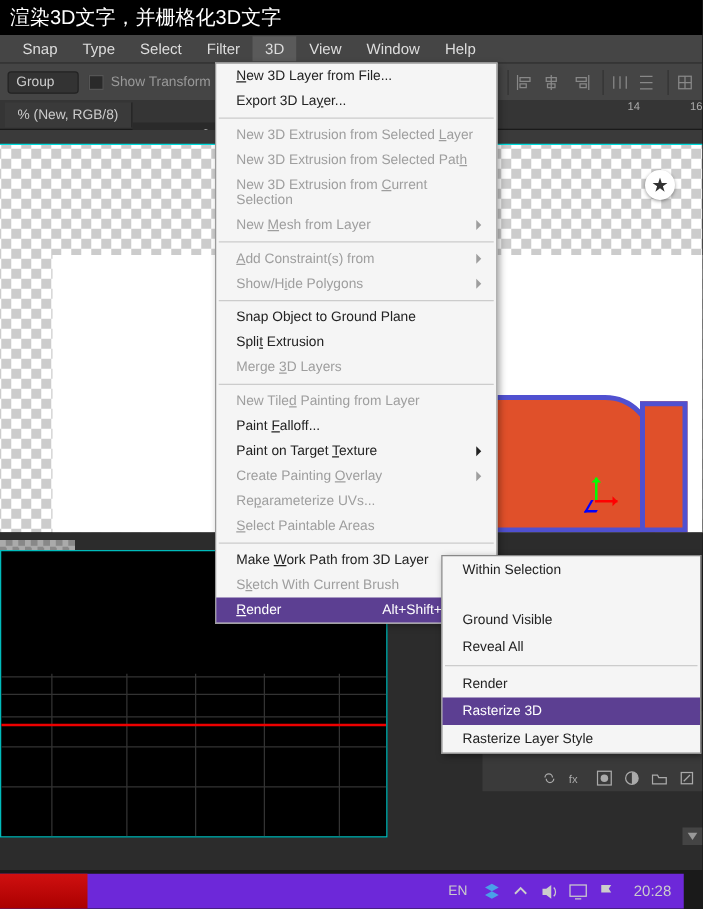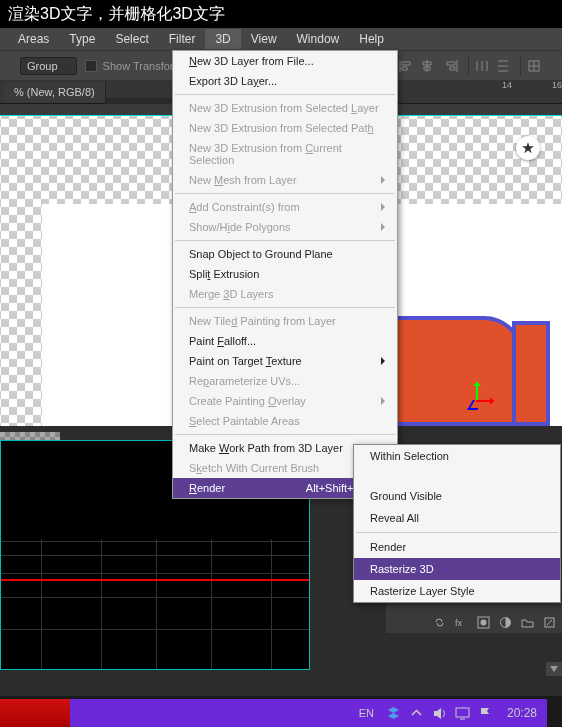--- a/index.html
+++ b/index.html
@@ -1,21 +1,21 @@
 <!DOCTYPE html>
 <html><head>
 <meta charset="utf-8">
 <style>
 * { margin: 0; padding: 0; box-sizing: border-box; font-family: "Segoe UI", Tahoma, sans-serif; }
 body { width: 562px; height: 727px; background: #1a1a1a; overflow: hidden; position: relative; }
 .title-bar { background: #000000; color: #fff; font-size: 16px; padding: 4px 8px; font-weight: 400; height: 28px; }
 .menubar { background: #454545; display: flex; gap: 0; height: 22px; align-items: center; padding-left: 8px; }
 .menu-item { color: #ddd; font-size: 12px; padding: 3px 10px; cursor: pointer; }
 .menu-item.active { background: #5a5a5a; }
-.options-bar { background: #454545; height: 30px; display: flex; align-items: center; padding: 0 20px; gap: 8px; border-top: 1px solid #333; }
+.options-bar { background: #454545; height: 30px; display: flex; align-items: center; padding: 0 6px; gap: 8px; border-top: 1px solid #333; }
 .group-sel { background: #333; color: #ccc; font-size: 11px; padding: 2px 18px 2px 6px; border: 1px solid #222; border-radius: 3px; position: relative; }
 .show-transform { color: #999; font-size: 11px; display: flex; align-items: center; gap: 6px; }
 .chk { width: 12px; height: 12px; background: #2a2a2a; border: 1px solid #555; }
 .icon-cluster { display: flex; gap: 2px; margin-left: auto; }
 .ic-btn { width: 22px; height: 20px; background: transparent; border: none; display: flex; align-items: center; justify-content: center; }
 .ic-btn.sep { border-left: 1px solid #333; margin-left: 4px; padding-left: 4px; }
 svg.ic { width: 14px; height: 14px; }
 .doc-tabs { background: #353535; height: 24px; display: flex; align-items: center; padding-left: 4px; border-bottom: 1px solid #1a1a1a; position: relative; }
 .doc-tab { background: #3a3a3a; color: #ccc; font-size: 11px; padding: 4px 10px; border-right: 1px solid #222; }
 .doc-tab.active { background: #2a2a2a; color: #fff; margin-top: 32px; }
@@ -70,21 +70,21 @@
 .tb-ic { width: 15px; height: 15px; color: #ccc; margin: 0 4px; }
 .tb-clock { color: #ccc; font-size: 12px; padding: 0 10px; }
 .scroll-btn { position: absolute; right: 0; width: 16px; height: 14px; background: #444; display: flex; align-items: center; justify-content: center; }
 </style>
 </head>
 <body>
 
 <div class="title-bar">渲染3D文字，并栅格化3D文字</div>
 
 <div class="menubar">
-  <span class="menu-item">Areas</span>
+  <span class="menu-item">Snap</span>
   <span class="menu-item">Type</span>
   <span class="menu-item">Select</span>
   <span class="menu-item">Filter</span>
   <span class="menu-item active">3D</span>
   <span class="menu-item">View</span>
   <span class="menu-item">Window</span>
   <span class="menu-item">Help</span>
 </div>
 
 <div class="options-bar">
@@ -187,22 +187,22 @@
     <div class="dm-item disabled"><span class="u">A</span><span>dd Constraint(s) from</span><span class="submenu-arrow"></span></div>
     <div class="dm-item disabled"><span>Show/H</span><span class="u">i</span><span>de Polygons</span><span class="submenu-arrow"></span></div>
     <div class="dm-sep"></div>
     <div class="dm-item"><span>Snap Ob</span><span class="u">j</span><span>ect to Ground Plane</span></div>
     <div class="dm-item"><span>Spli</span><span class="u">t</span><span> Extrusion</span></div>
     <div class="dm-item disabled"><span>Merge </span><span class="u">3</span><span>D Layers</span></div>
     <div class="dm-sep"></div>
     <div class="dm-item disabled"><span>New Tile</span><span class="u">d</span><span> Painting from Layer</span></div>
     <div class="dm-item"><span>Paint </span><span class="u">F</span><span>alloff...</span></div>
     <div class="dm-item"><span>Paint on Target </span><span class="u">T</span><span>exture</span><span class="submenu-arrow"></span></div>
+    <div class="dm-item disabled"><span>Create Painting </span><span class="u">O</span><span>verlay</span><span class="submenu-arrow"></span></div>
     <div class="dm-item disabled"><span>Re</span><span class="u">p</span><span>arameterize UVs...</span></div>
-    <div class="dm-item disabled"><span>Create Painting </span><span class="u">O</span><span>verlay</span><span class="submenu-arrow"></span></div>
     <div class="dm-item disabled"><span class="u">S</span><span>elect Paintable Areas</span></div>
     <div class="dm-sep"></div>
     <div class="dm-item"><span>Make </span><span class="u">W</span><span>ork Path from 3D Layer</span></div>
     <div class="dm-item disabled"><span>S</span><span class="u">k</span><span>etch With Current Brush</span></div>
     <div class="dm-item highlight"><span class="u">R</span><span>ender</span><span class="shortcut">Alt+Shift+Ctrl+R</span></div>
   </div>
 
 <div class="lower-panel">
   <div class="thumb-strip"></div>
   <div class="preview3d">

